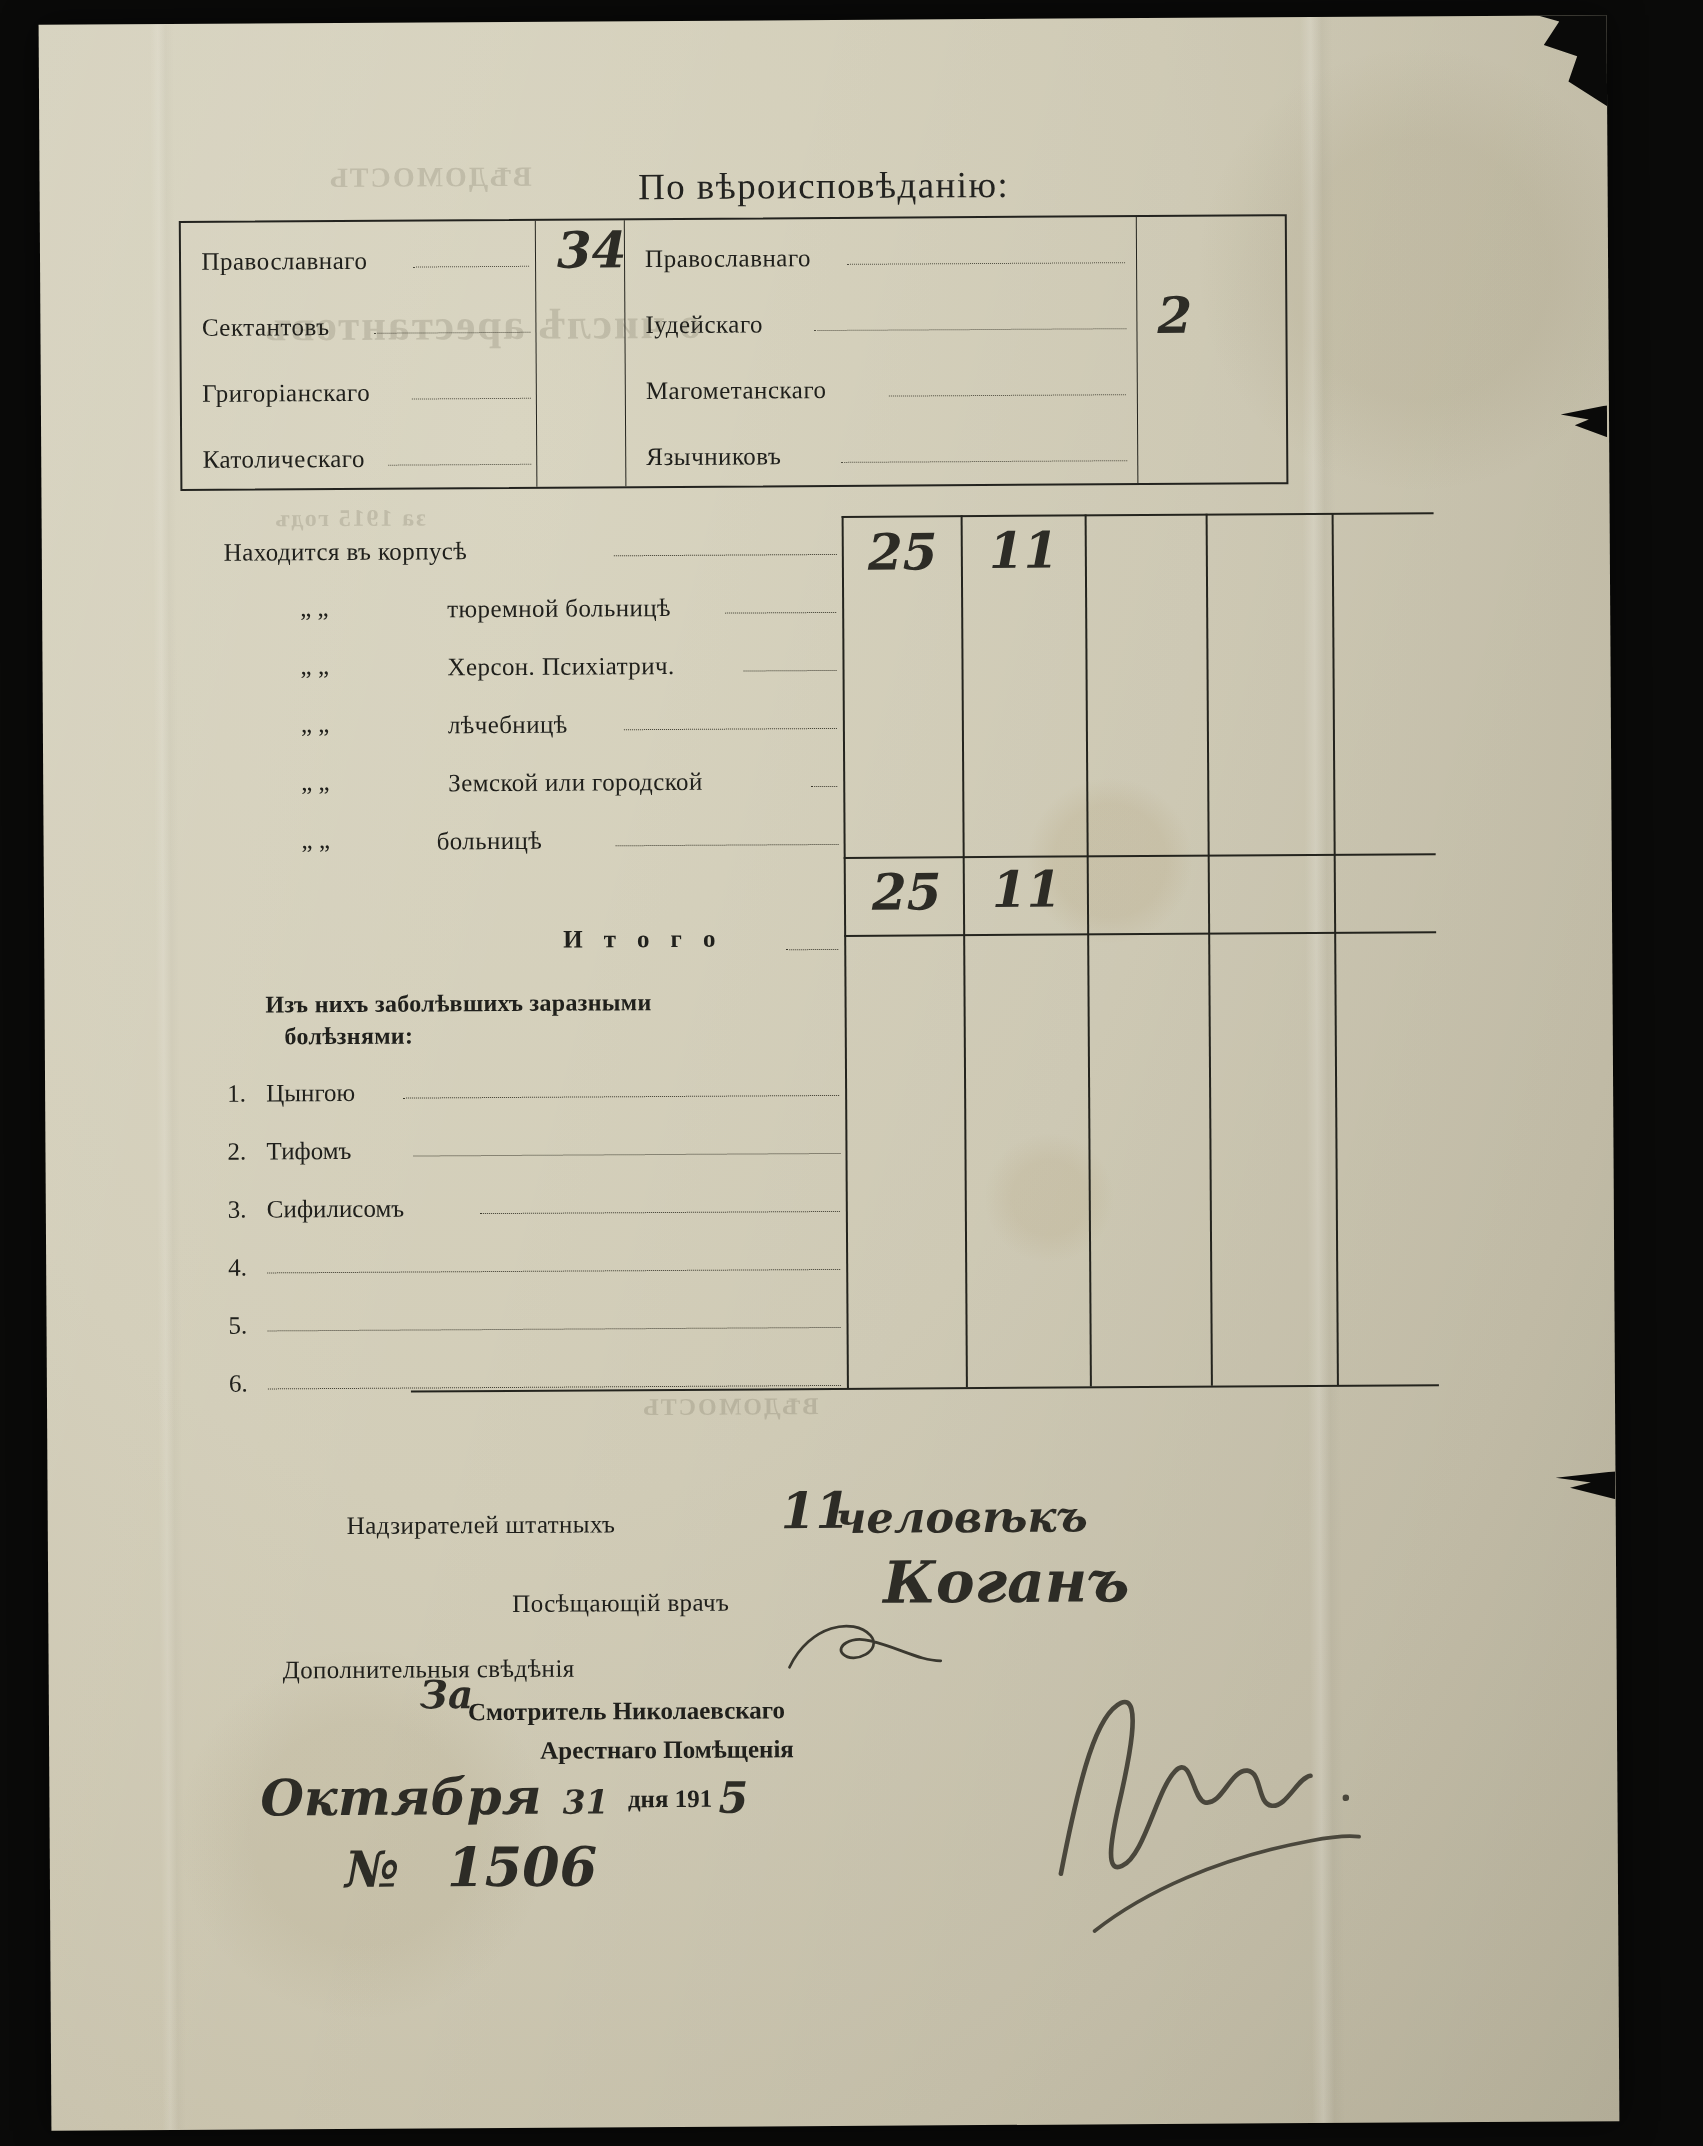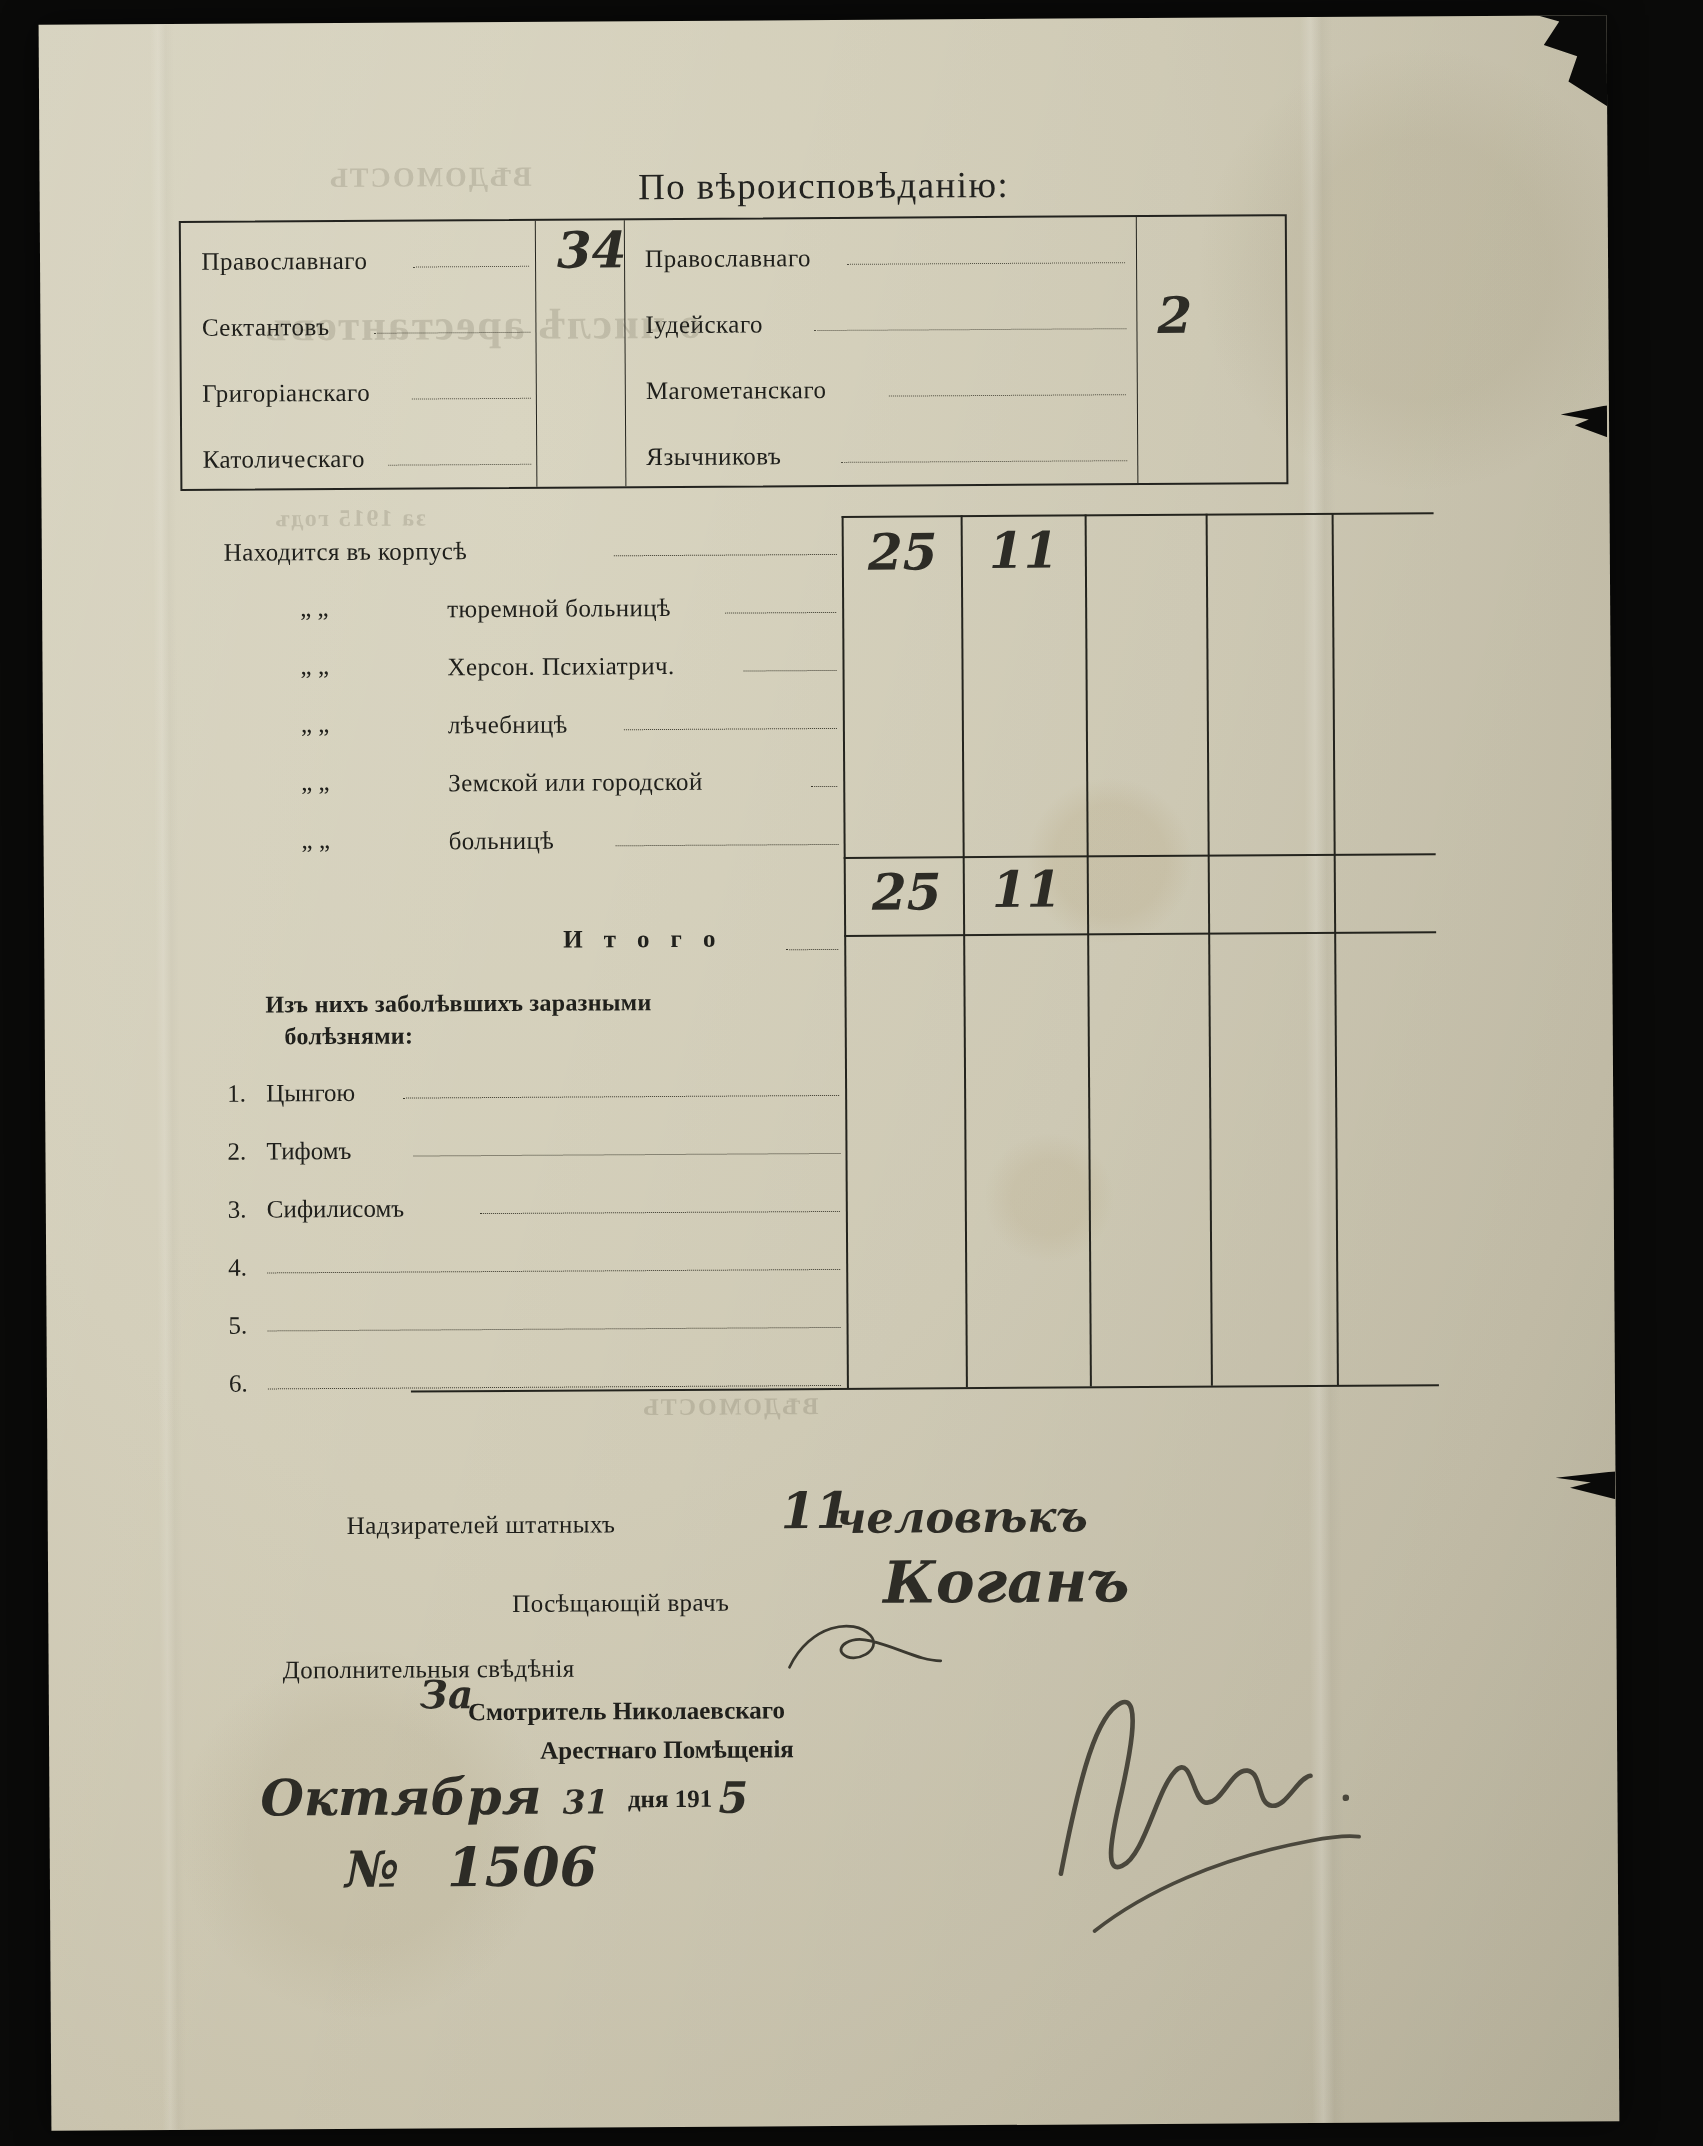--- a/index.html
+++ b/index.html
@@ -380,21 +380,21 @@
         <span class="lbl" style="left:223px;">лѣчебницѣ</span>
         <span class="ldots" style="left:399px; width:213px;"></span>
       </div>
       <div class="lrow">
         <span class="dq" style="left:76px;">„        „</span>
         <span class="lbl" style="left:223px;">Земской или городской</span>
         <span class="ldots" style="left:586px; width:26px;"></span>
       </div>
       <div class="lrow">
         <span class="dq" style="left:76px;">„        „</span>
-        <span class="lbl" style="left:223px;">больницѣ</span>
+        <span class="lbl" style="left:211px;">больницѣ</span>
         <span class="ldots" style="left:390px; width:223px;"></span>
       </div>
     </div>
 
     <div id="itogo">И т о г о</div>
     <div id="itogo-dots"></div>
 
     <div id="dis-title">
       <div>Изъ нихъ заболѣвшихъ заразными</div>
       <div style="margin-left:18.6px;">болѣзнями:</div>

